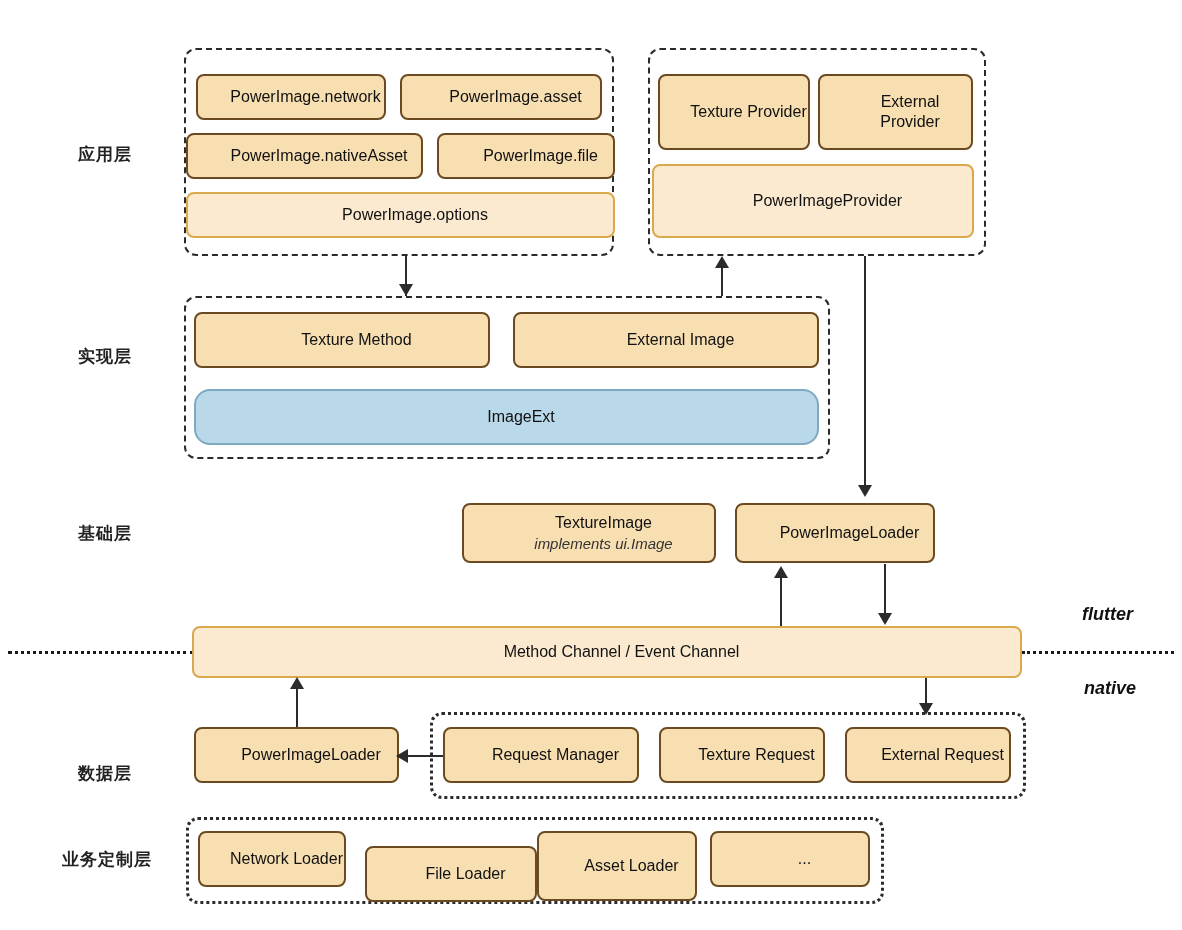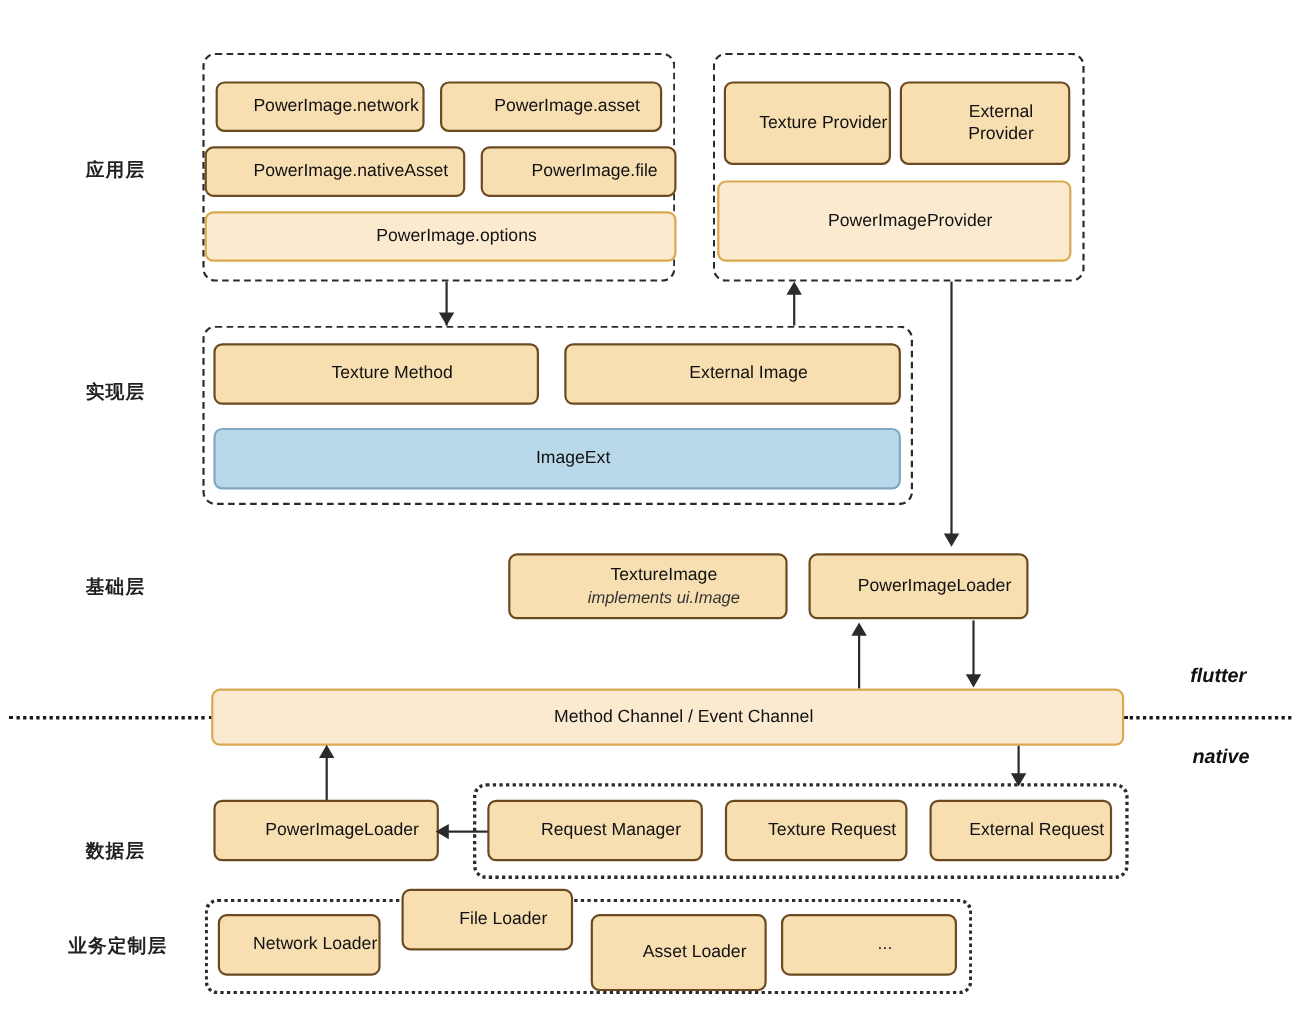--- a/index.html
+++ b/index.html
@@ -158,21 +158,21 @@
   <div class="vline" style="left:721px; top:266px; height:30px;"></div>
   <div class="arrow-up" style="left:715px; top:256px;"></div>
 
   <div class="vline" style="left:864px; top:256px; height:232px;"></div>
   <div class="arrow-down" style="left:858px; top:485px;"></div>
 
   <div class="group" style="left:184px; top:296px; width:646px; height:163px;"></div>
 
   <div class="box tan" style="left:194px; top:312px; width:296px; height:56px;">Texture Method</div>
   <div class="box tan" style="left:513px; top:312px; width:306px; height:56px;">External Image</div>
-  <div class="box blue" style="left:194px; top:389px; width:625px; height:56px;">ImageExt</div>
+  <div class="box blue" style="left:194px; top:389px; width:625px; height:56px;border-radius:16px;">ImageExt</div>
 
 
   <div class="box tan" style="left:462px; top:503px; width:254px; height:60px;">
     <span>TextureImage</span>
     <span class="sub">implements ui.Image</span>
   </div>
 
   <div class="box tan" style="left:735px; top:503px; width:200px; height:60px;">PowerImageLoader</div>
 
   <div class="vline" style="left:780px; top:574px; height:52px;"></div>
@@ -202,17 +202,17 @@
 
   <div class="group dotted" style="left:430px; top:712px; width:596px; height:87px;"></div>
 
   <div class="box tan" style="left:443px; top:727px; width:196px; height:56px;">Request Manager</div>
   <div class="box tan" style="left:659px; top:727px; width:166px; height:56px;">Texture Request</div>
   <div class="box tan" style="left:845px; top:727px; width:166px; height:56px;">External Request</div>
 
   <div class="group dotted" style="left:186px; top:817px; width:698px; height:87px;"></div>
 
   <div class="box tan" style="left:198px; top:831px; width:148px; height:56px;">Network Loader</div>
-  <div class="box tan" style="left:365px; top:808px; width:156px; height:56px;">File Loader</div>
+  <div class="box tan" style="left:365px; top:846px; width:172px; height:56px;">File Loader</div>
   <div class="box tan" style="left:537px; top:831px; width:160px; height:70px;">Asset Loader</div>
   <div class="box tan" style="left:710px; top:831px; width:160px; height:56px;">...</div>
 
 </div>
 
 </body></html>

